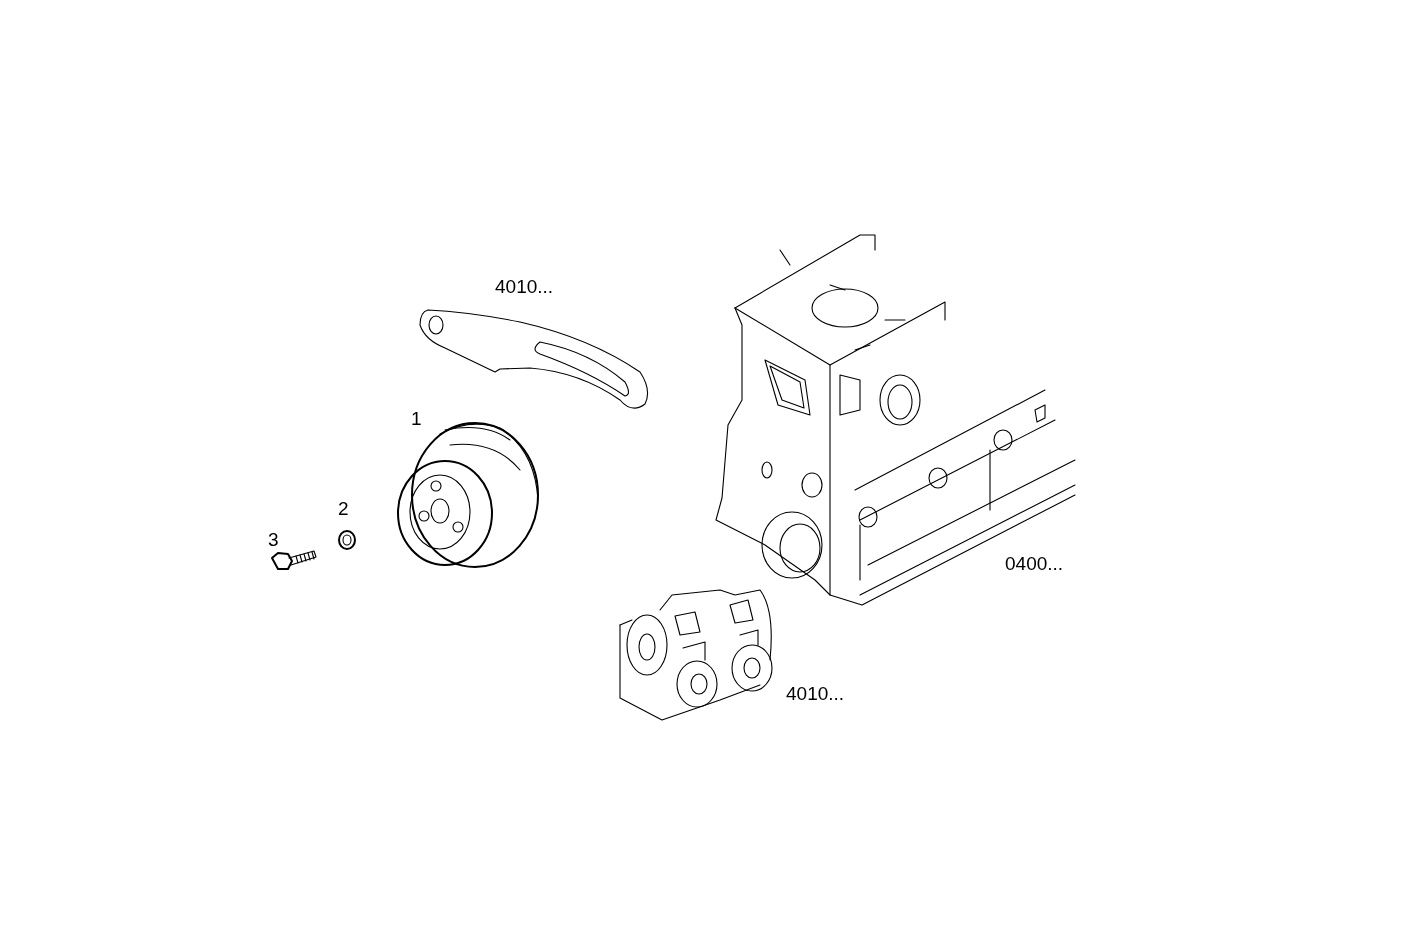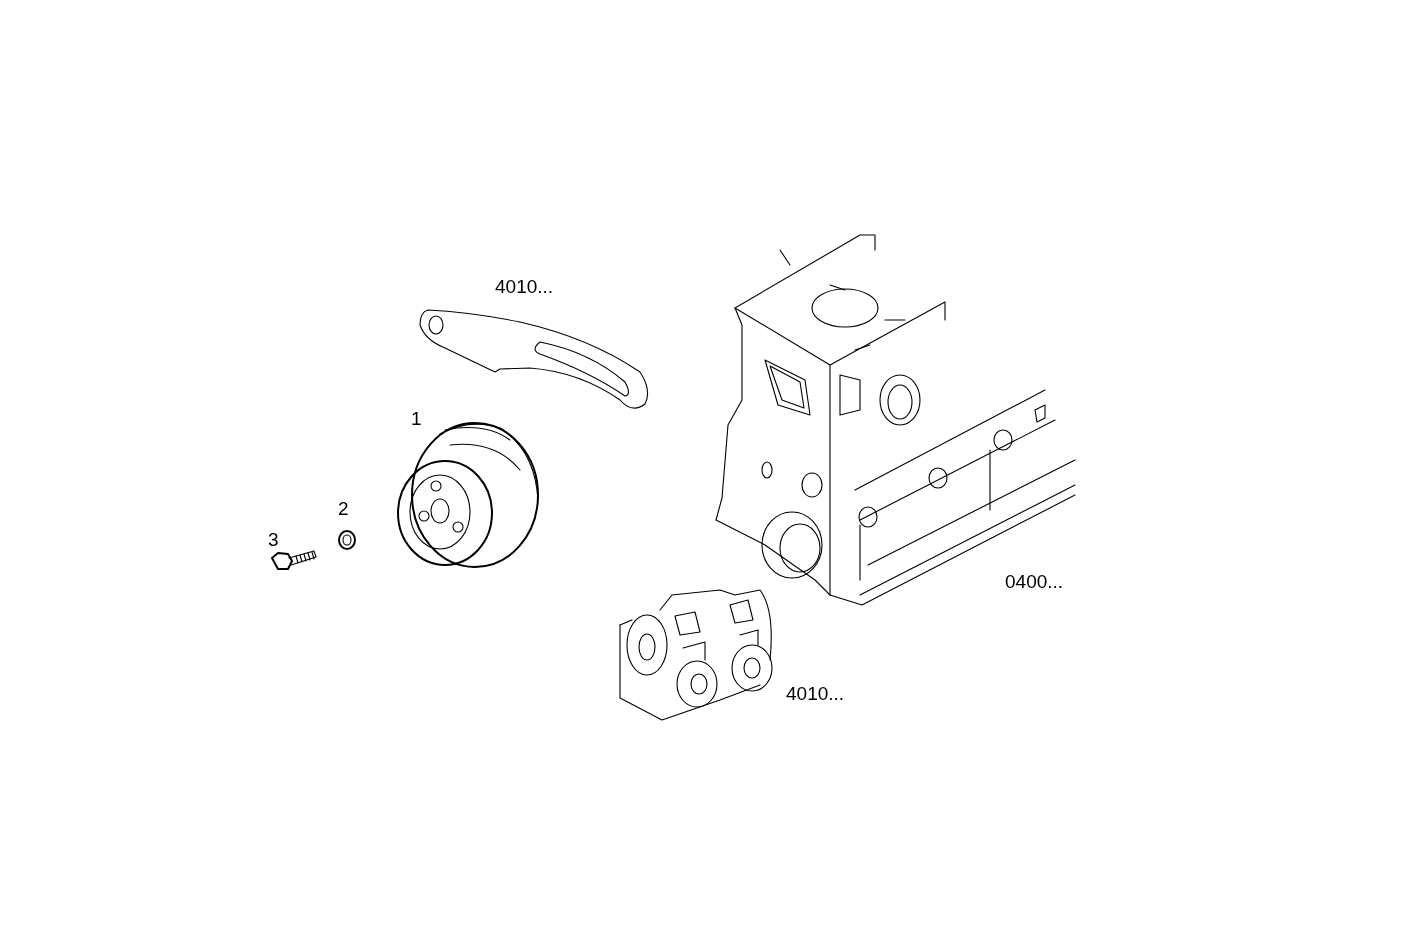--- a/index.html
+++ b/index.html
@@ -83,16 +83,16 @@
       <ellipse cx="699" cy="664" rx="8" ry="10"></ellipse>
       <ellipse cx="752" cy="648" rx="20" ry="23"></ellipse>
       <ellipse cx="752" cy="648" rx="8" ry="10"></ellipse>
     </g>
   </svg>
 
   <span class="label" style="left:495px; top:257px;">4010...</span>
   <span class="label" style="left:411px; top:389px;">1</span>
   <span class="label" style="left:338px; top:479px;">2</span>
   <span class="label" style="left:268px; top:510px;">3</span>
-  <span class="label" style="left:1005px; top:552px;">0400...</span>
+  <span class="label" style="left:1005px; top:534px;">0400...</span>
   <span class="label" style="left:786px; top:664px;">4010...</span>
 
 </div>
 
 </body></html>

